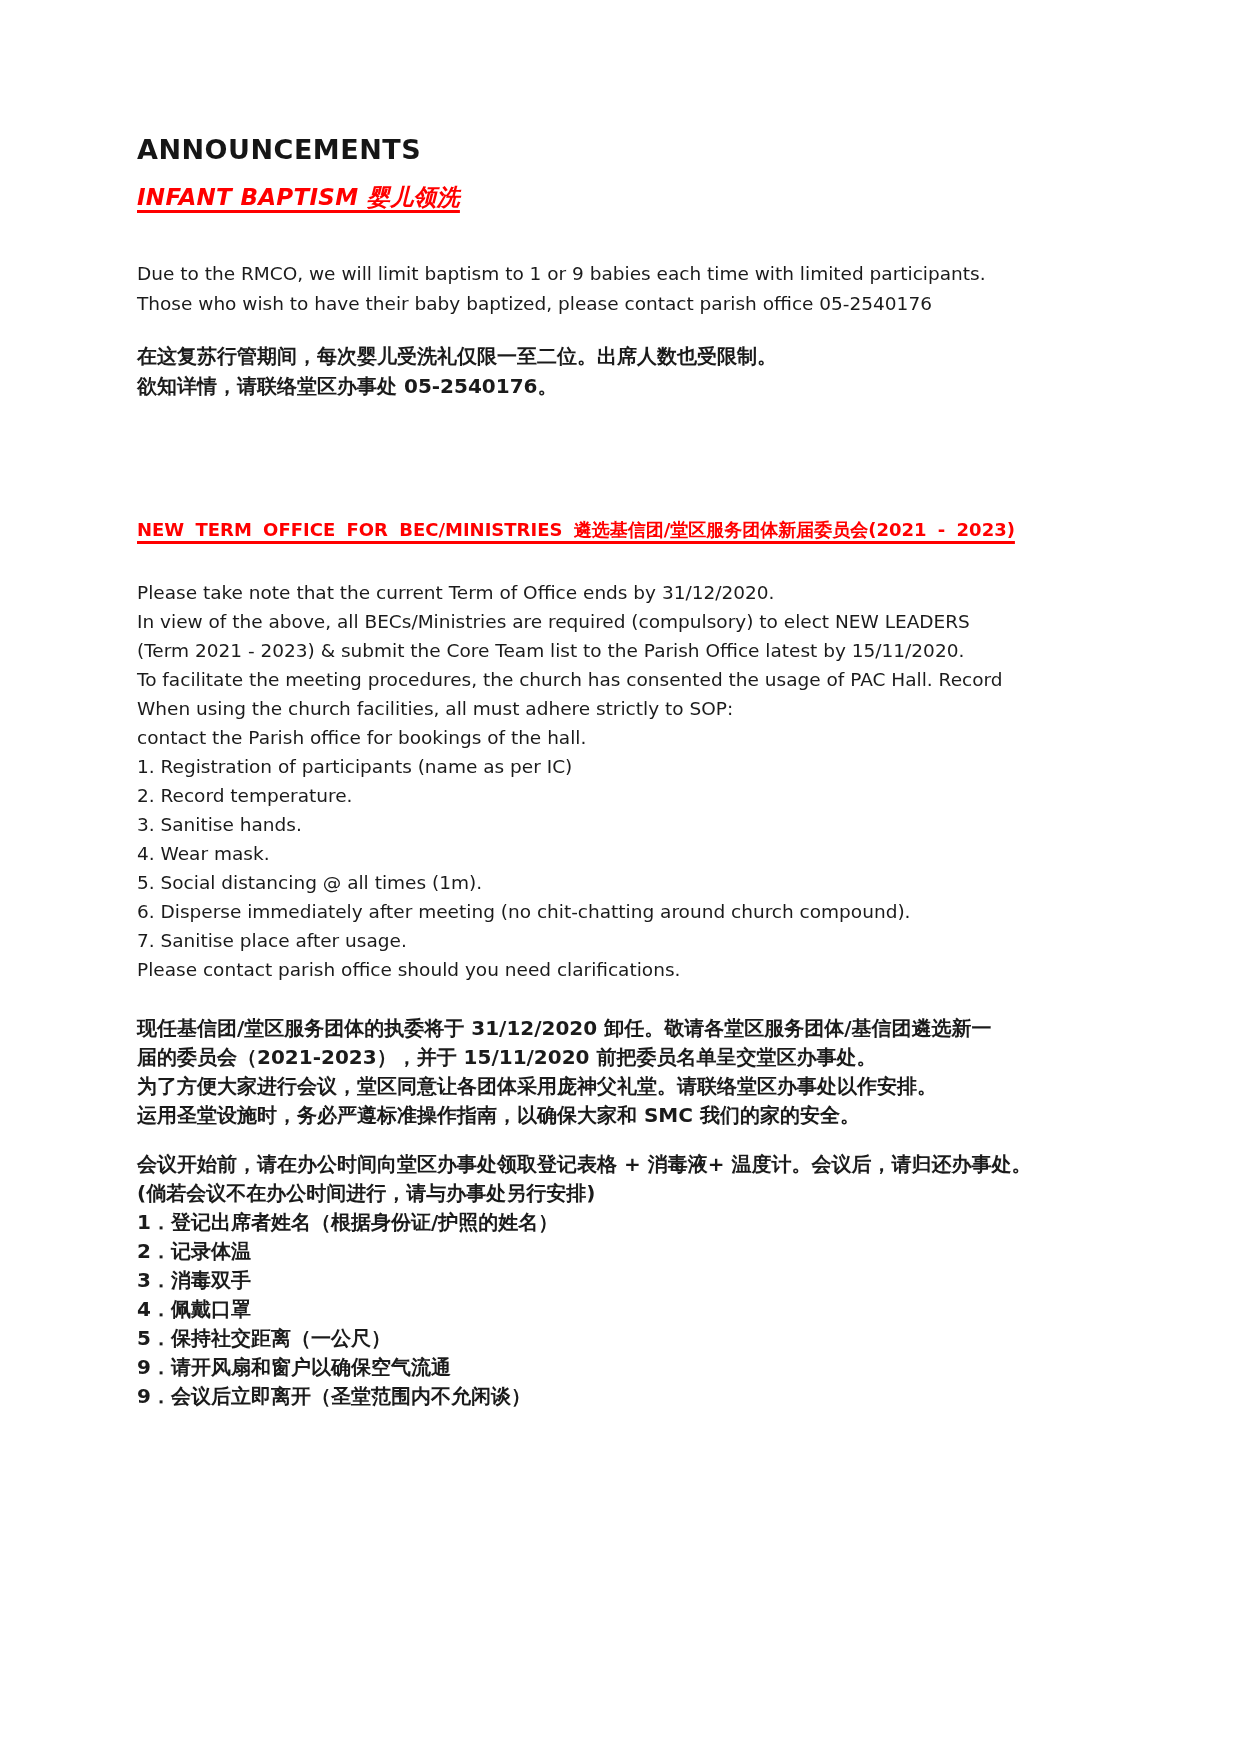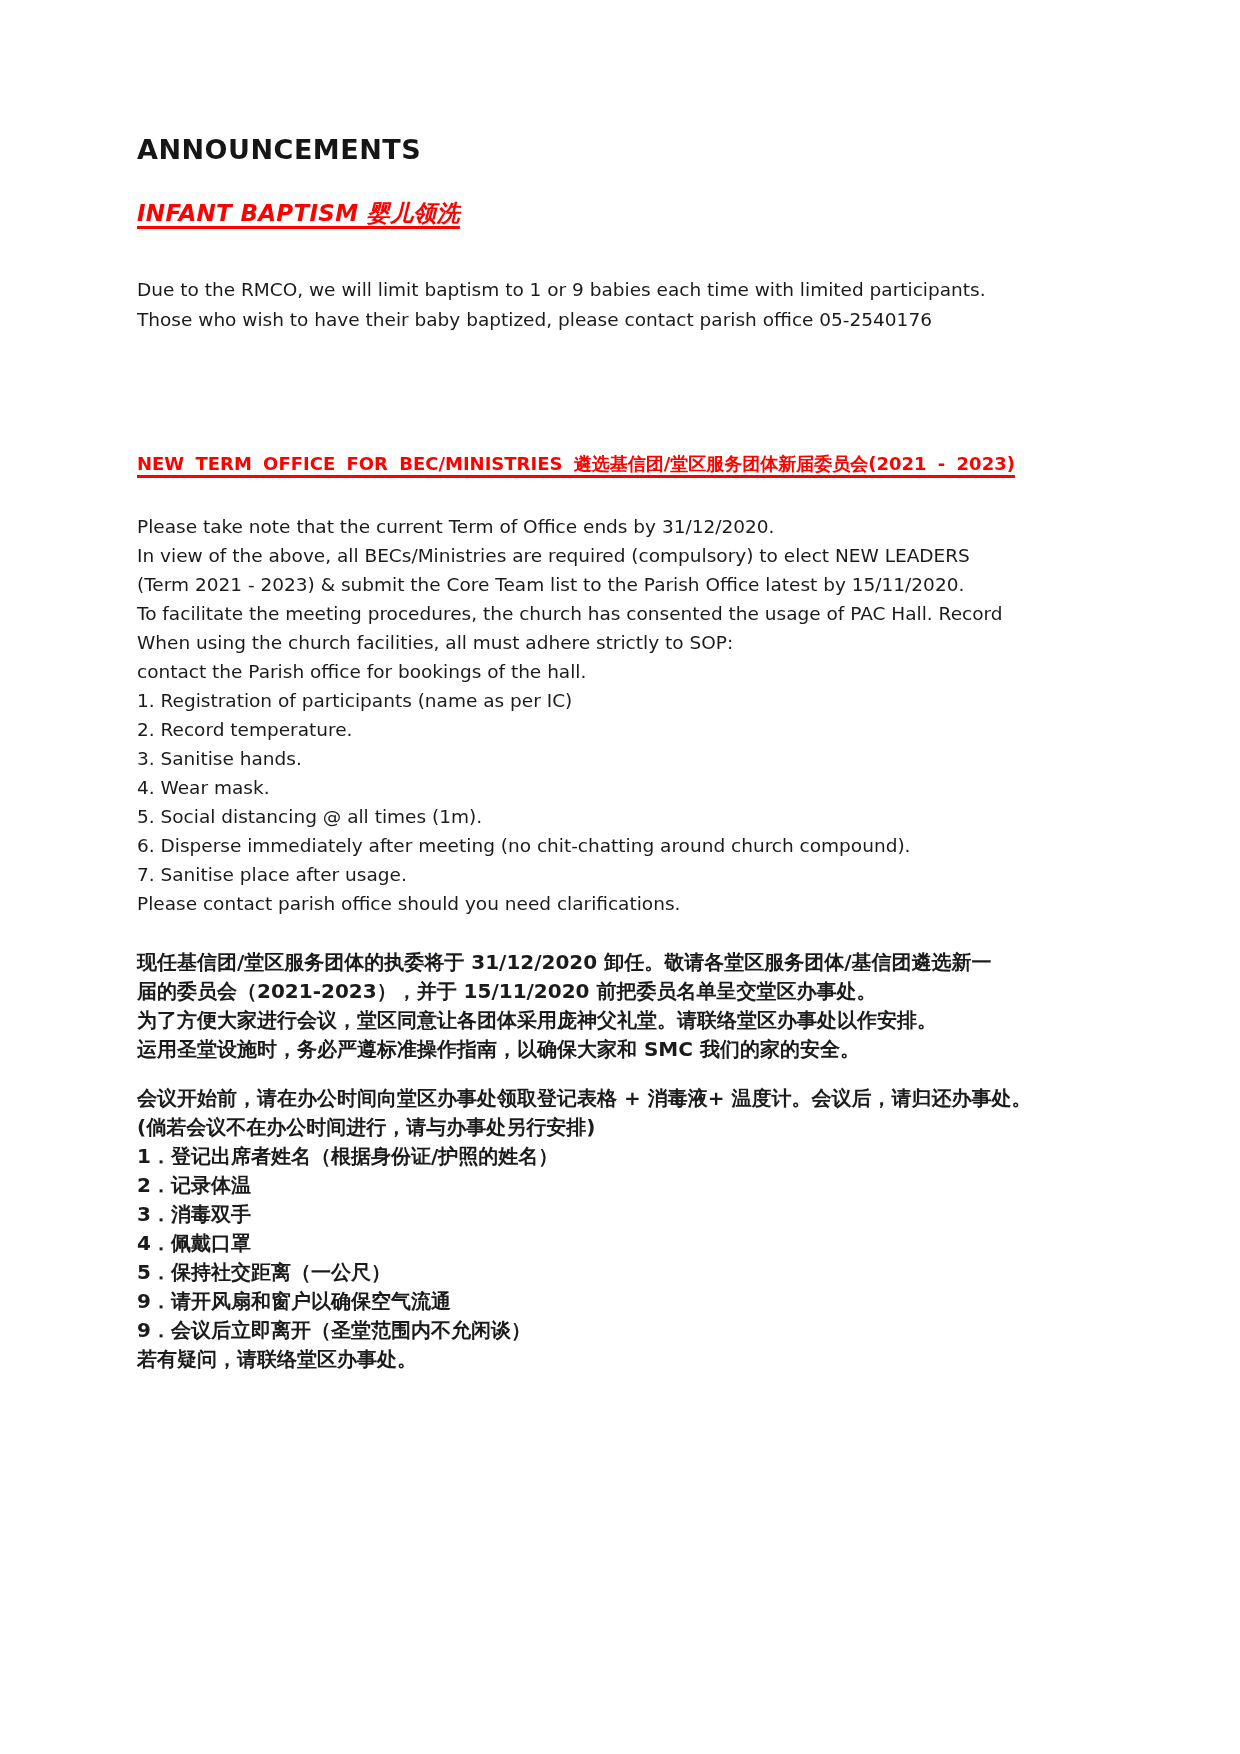--- a/index.html
+++ b/index.html
@@ -31,21 +31,21 @@
   .heading {
     color: #ff0000;
     font-weight: 700;
     line-height: 31px;
     text-decoration: underline;
     text-decoration-color: #ff0000;
     text-decoration-thickness: 2.5px;
     text-underline-offset: 5px;
   }
   .heading.infant {
-    margin-top: 32px;
+    margin-top: 16px;
     font-size: 23px;
     font-style: italic;
     letter-spacing: 0.3px;
   }
   .heading.newterm {
     margin-top: 113px;
     font-size: 18px;
     word-spacing: 5px;
     white-space: nowrap;
   }
@@ -75,20 +75,24 @@
 
   <div class="doc-title">ANNOUNCEMENTS</div>
 
   <div class="heading infant">INFANT BAPTISM 婴儿领洗</div>
 
   <div class="para en m-after-heading1">
     <div class="line">Due to the RMCO, we will limit baptism to 1 or 9 babies each time with limited participants.</div>
     <div class="line">Those who wish to have their baby baptized, please contact parish office 05-2540176</div>
   </div>
 
+  <div class="para zh m-zh1">
+    <div class="line">在这复苏行管期间，每次婴儿受洗礼仅限一至二位。出席人数也受限制。</div>
+    <div class="line">欲知详情，请联络堂区办事处 05-2540176。</div>
+  </div>
 
   <div class="heading newterm">NEW TERM OFFICE FOR BEC/MINISTRIES 遴选基信团/堂区服务团体新届委员会(2021 - 2023)</div>
 
   <div class="para en block2 m-after-heading2">
     <div class="line">Please take note that the current Term of Office ends by 31/12/2020.</div>
     <div class="line">In view of the above, all BECs/Ministries are required (compulsory) to elect NEW LEADERS</div>
     <div class="line">(Term 2021 - 2023) &amp; submit the Core Team list to the Parish Office latest by 15/11/2020.</div>
     <div class="line">To facilitate the meeting procedures, the church has consented the usage of PAC Hall. Record</div>
     <div class="line">When using the church facilities, all must adhere strictly to SOP:</div>
     <div class="line">contact the Parish office for bookings of the hall.</div>

